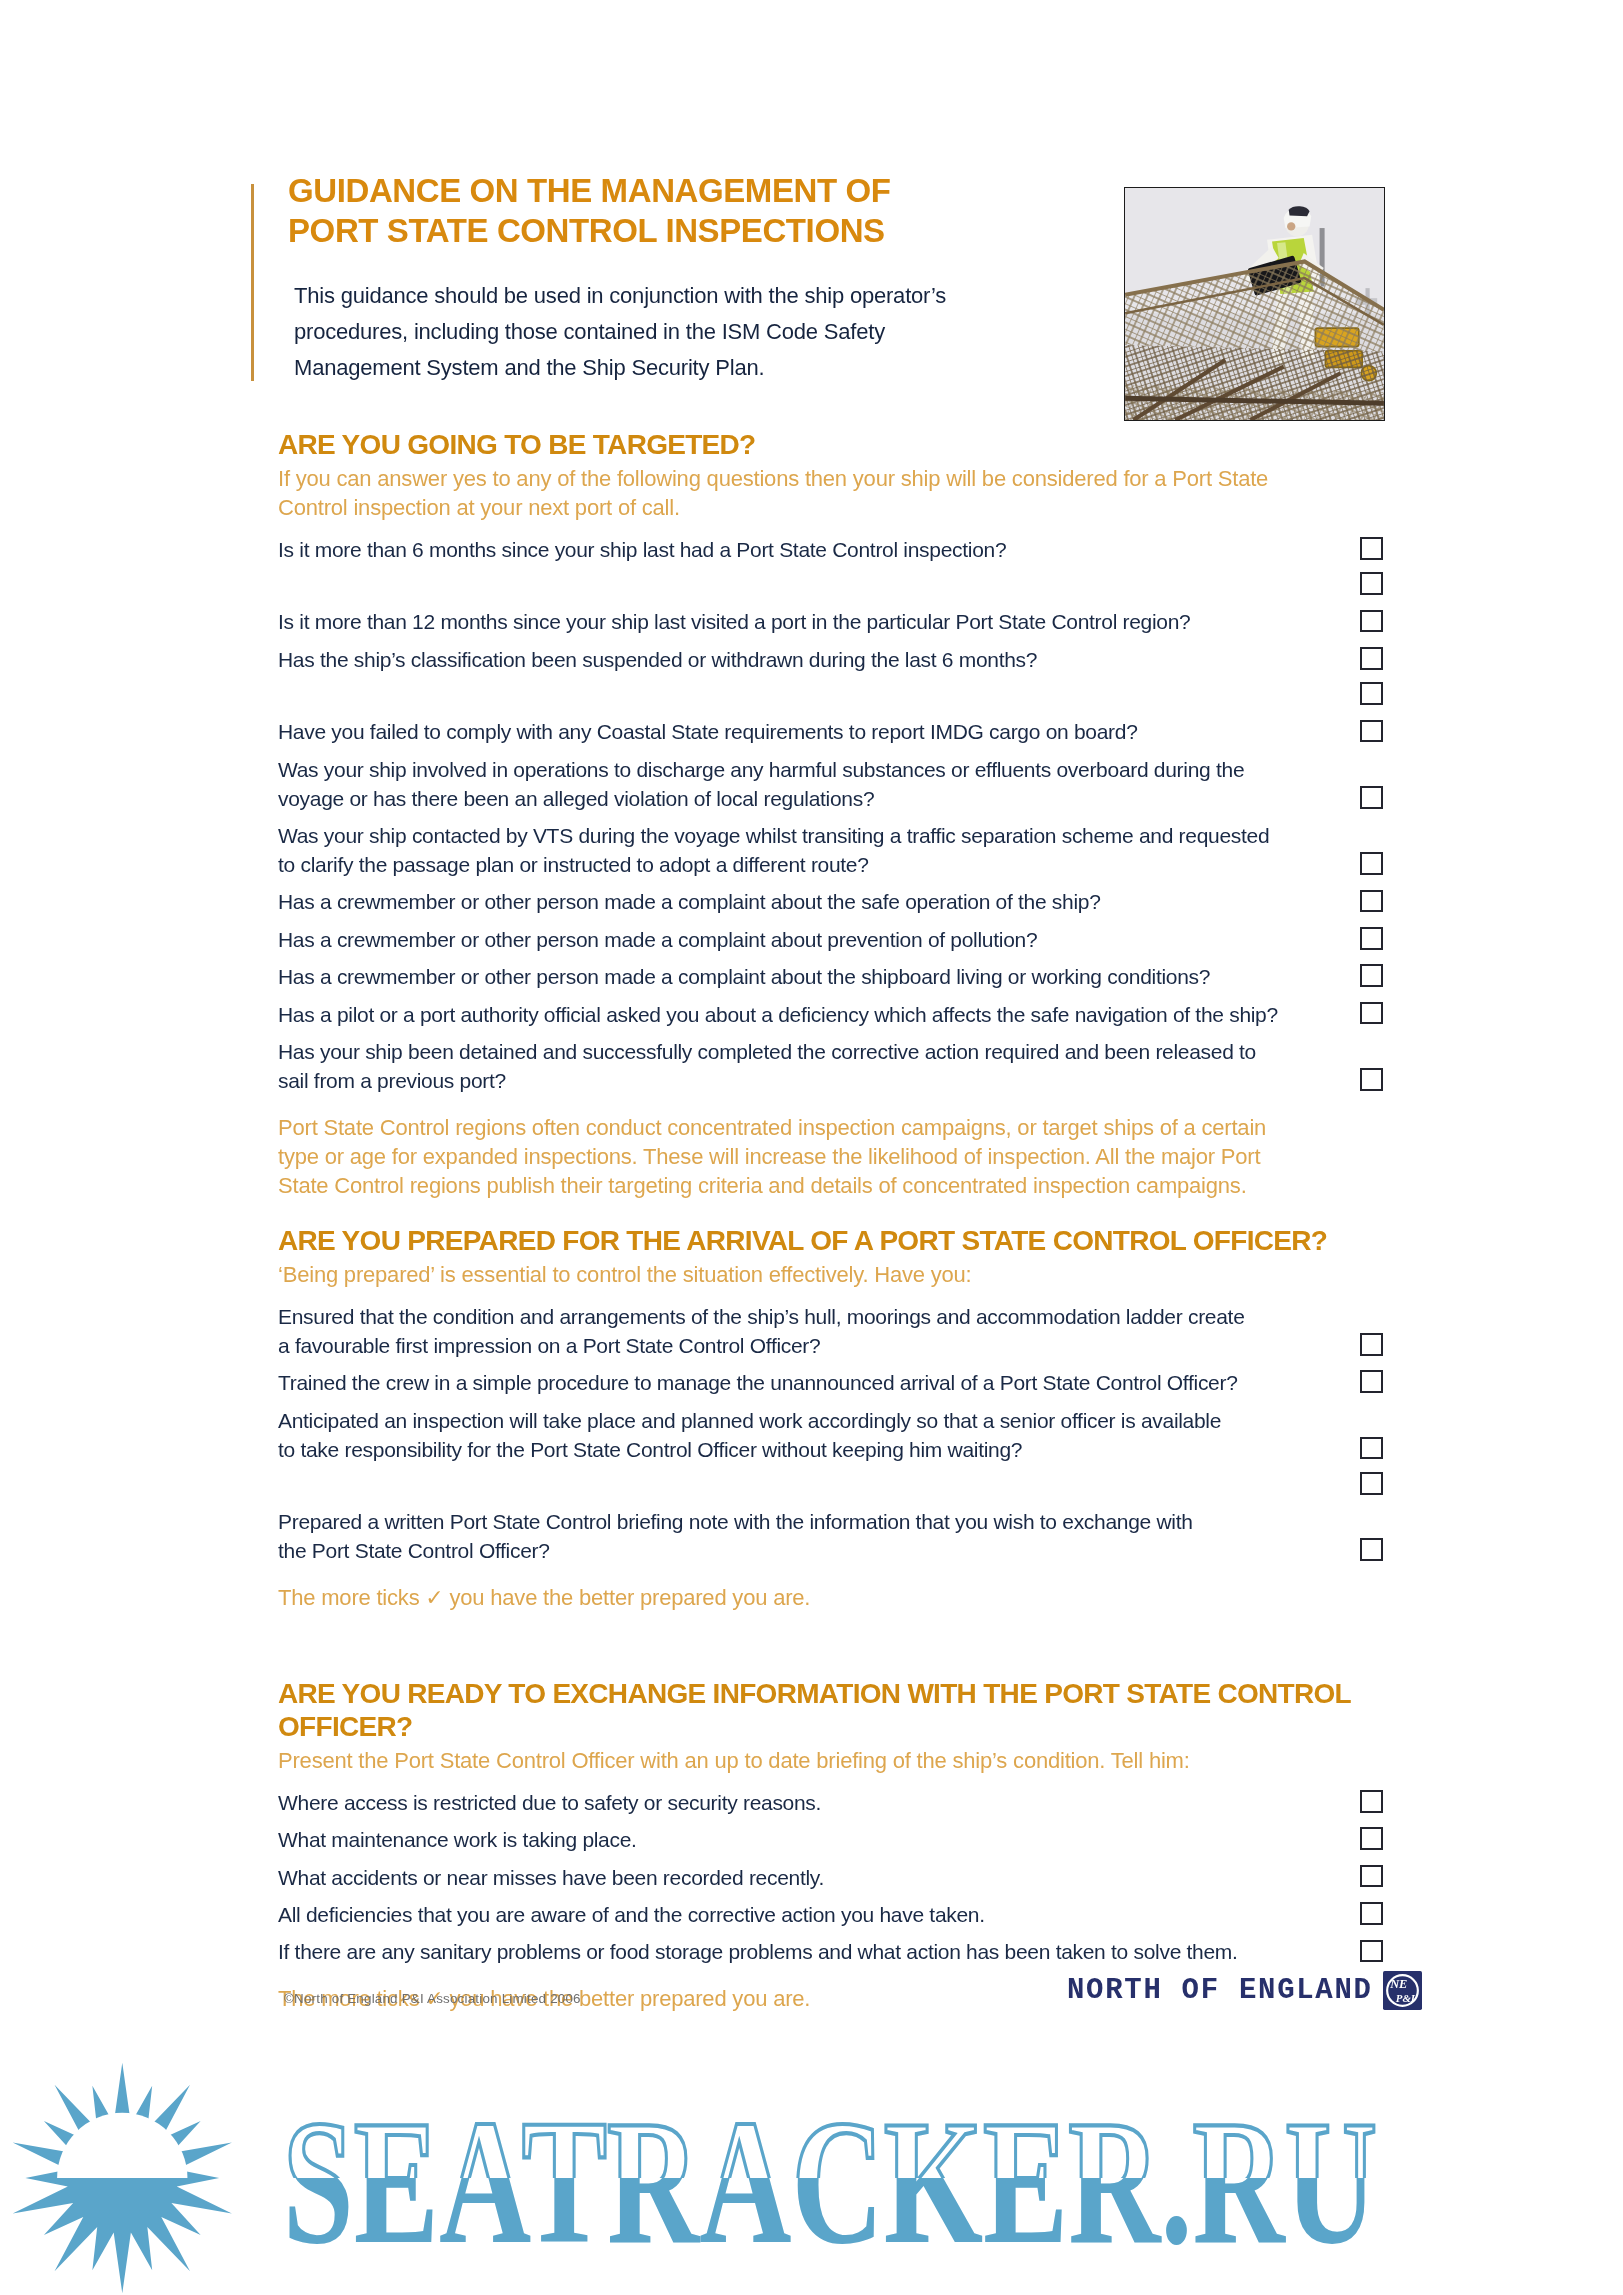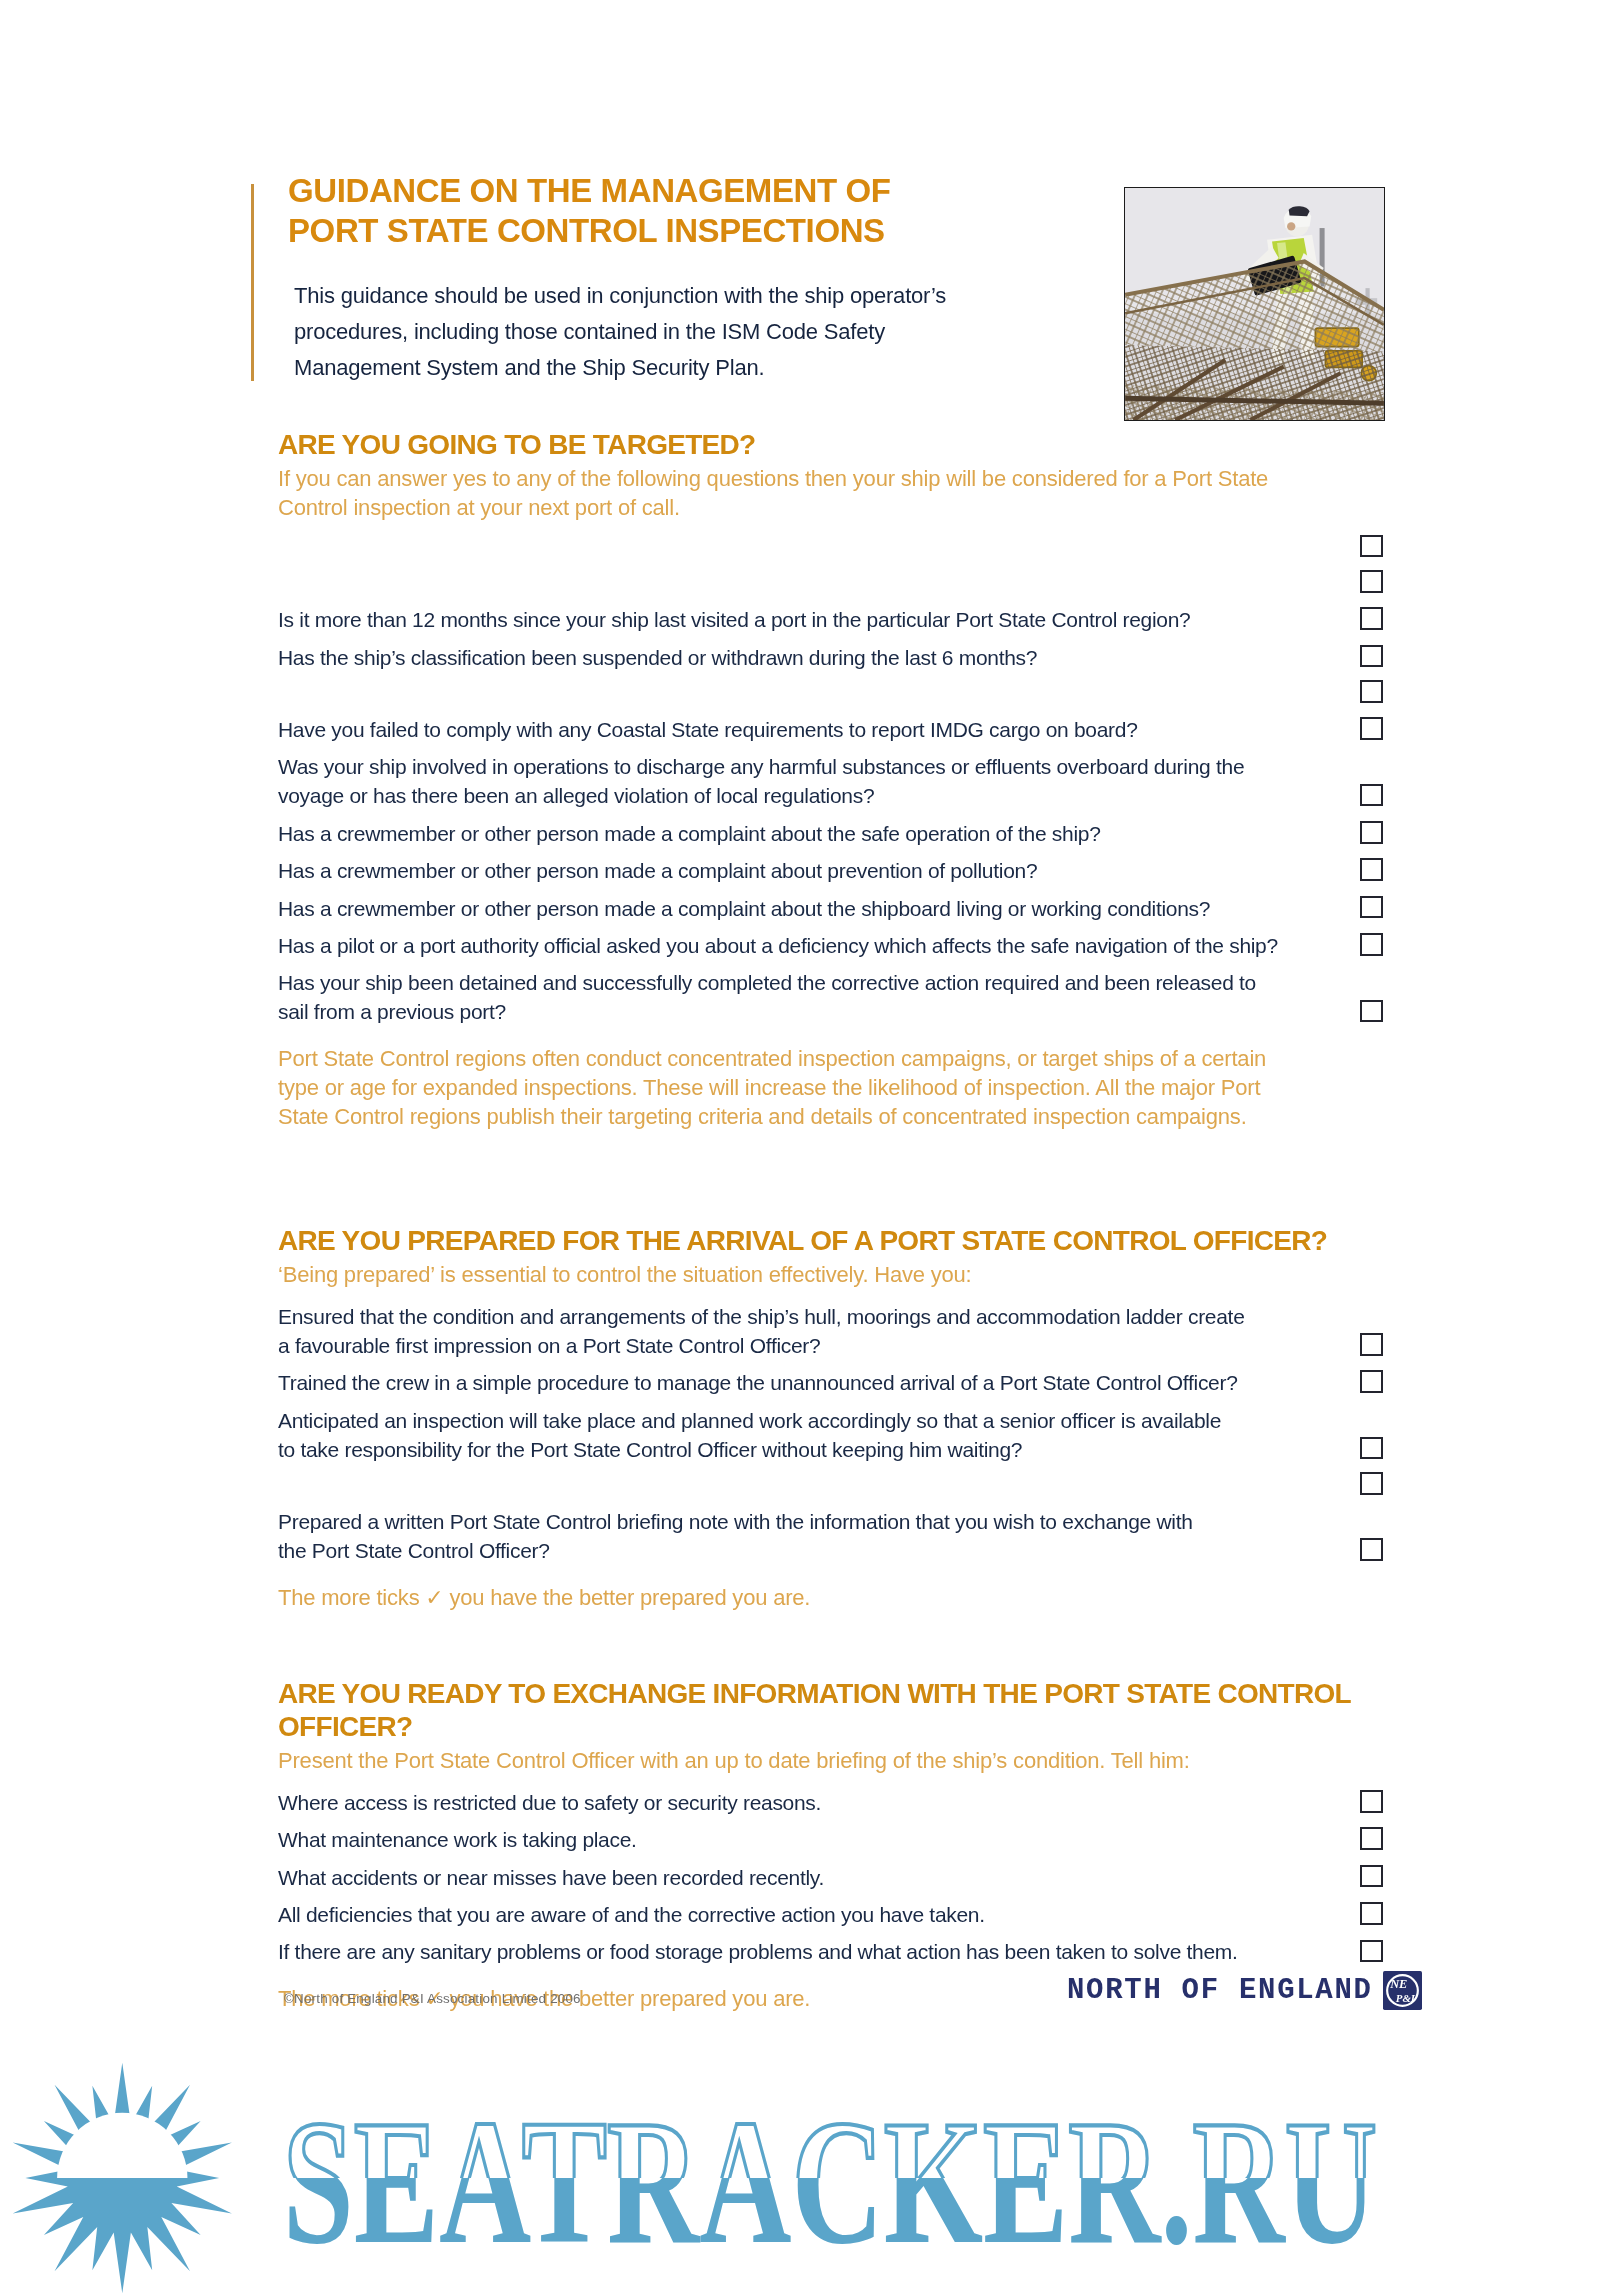--- a/index.html
+++ b/index.html
@@ -153,20 +153,21 @@
     </g>
   </svg>
 </div>
 
 <div class="section" id="section-targeted">
   <div class="section-heading">ARE YOU GOING TO BE TARGETED?</div>
   <div class="section-subtitle">If you can answer yes to any of the following questions then your ship will be considered for a Port State
 Control inspection at your next port of call.</div>
   <div class="items">
     <div class="item">
+        <span class="item-text">Is it more than 6 months since your ship last had a Port State Control inspection?</span>
         <span class="checkbox"></span>
       </div>
     <div class="item">
         <span class="checkbox"></span>
       </div>
     <div class="item">
         <span class="item-text">Is it more than 12 months since your ship last visited a port in the particular Port State Control region?</span>
         <span class="checkbox"></span>
       </div>
     <div class="item">
@@ -176,20 +177,25 @@
     <div class="item">
         <span class="checkbox"></span>
       </div>
     <div class="item">
         <span class="item-text">Have you failed to comply with any Coastal State requirements to report IMDG cargo on board?</span>
         <span class="checkbox"></span>
       </div>
     <div class="item">
         <span class="item-text">Was your ship involved in operations to discharge any harmful substances or effluents overboard during the
 voyage or has there been an alleged violation of local regulations?</span>
+        <span class="checkbox"></span>
+      </div>
+    <div class="item">
+        <span class="item-text">Was your ship contacted by VTS during the voyage whilst transiting a traffic separation scheme and requested
+to clarify the passage plan or instructed to adopt a different route?</span>
         <span class="checkbox"></span>
       </div>
     <div class="item">
         <span class="item-text">Has a crewmember or other person made a complaint about the safe operation of the ship?</span>
         <span class="checkbox"></span>
       </div>
     <div class="item">
         <span class="item-text">Has a crewmember or other person made a complaint about prevention of pollution?</span>
         <span class="checkbox"></span>
       </div>

